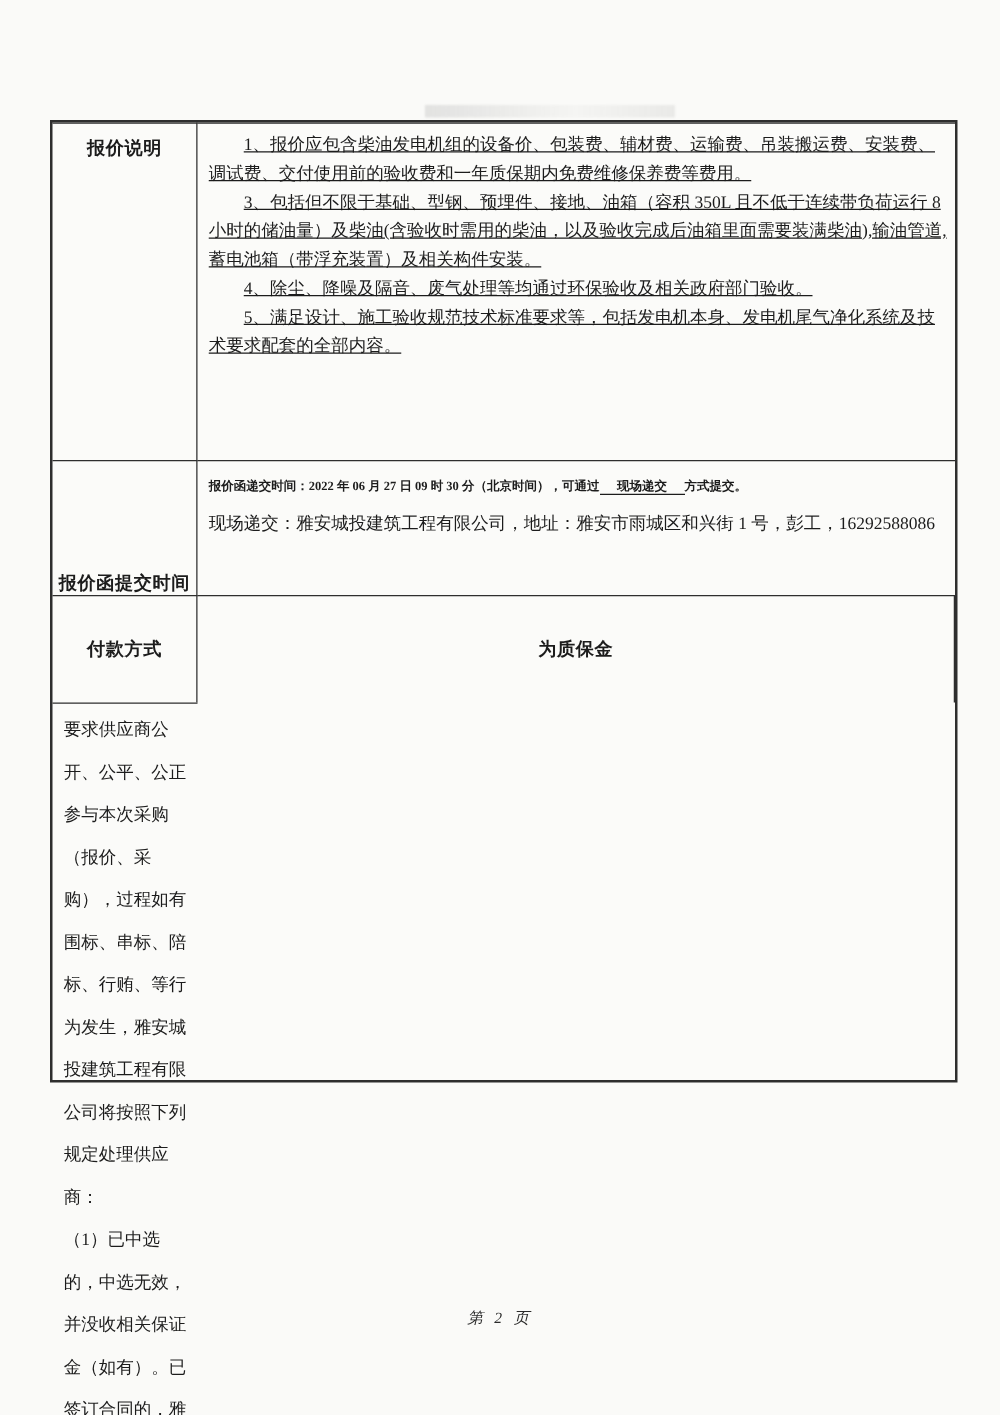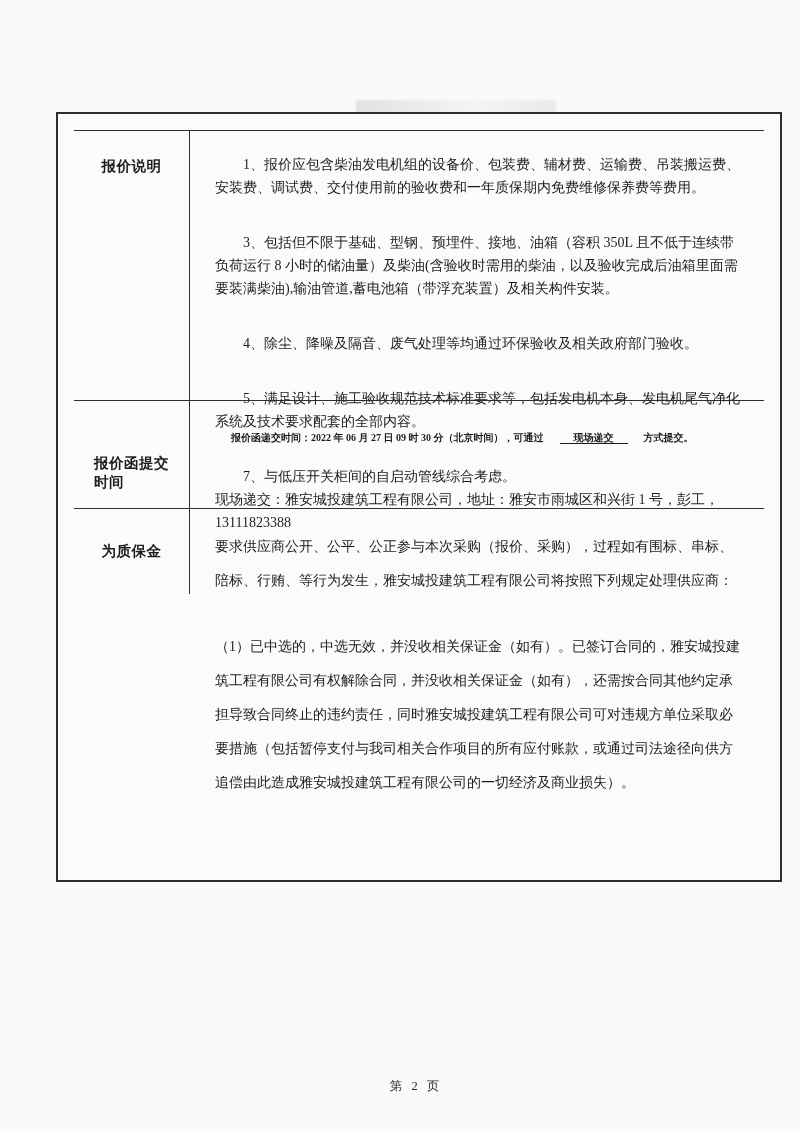--- a/index.html
+++ b/index.html
@@ -1,15 +1,15 @@
 <!DOCTYPE html>
 <html><head>
 <meta charset="utf-8">
 <style>
-  * { margin: 0; padding: 16px; box-sizing: border-box; }
+  * { margin: 0; padding: 0; box-sizing: border-box; }
   html, body { width: 800px; height: 1132px; }
   body {
     position: relative;
     background: #fafaf8;
     font-family: "Liberation Serif", "DejaVu Serif", serif;
     color: #1c1c1c;
     overflow: hidden;
   }
   .scan-noise {
     position: absolute; left: 340px; top: 84px; width: 200px; height: 10px;
@@ -28,67 +28,69 @@
   .label-cell {
     border-right: 1px solid #2e2e2e;
     display: flex; justify-content: center;
     font-size: 14.5px; font-weight: 600; letter-spacing: 0.5px;
     padding: 0 4px;
   }
   .label-top    { align-items: flex-start; padding-top: 10px; }
   .label-top2   { align-items: flex-end; padding-top: 18px; }
   .label-center { align-items: center; }
   .content-cell { padding: 6px 6px 0 9px; font-size: 14px; line-height: 23px; }
-  .content-cell p.indent { text-indent: 2em; }
+  .content-cell p.indent { text-indent: 2em; text-decoration: underline; }
   
   .submit-line1 {
     font-weight: bold; font-size: 10px; white-space: nowrap; margin-top: 3px;
   }
   .underlined-blank {
     font-weight: bold;
     padding: 0 14px;
     border-bottom: 1.5px solid #1c1c1c;
   }
   .submit-line2 { margin-top: 7px; font-size: 14px; }
   
   .integrity .content-cell, .content-wide { line-height: 34px; }
   .integrity-content { padding-top: 5px !important; font-family: Liberation Serif, serif; }
   .footer {
     position: absolute; left: 0; top: 1046px; width: 100%;
-    text-align: center; font-size: 12.5px; letter-spacing: 3px; color: #2a2a2a;
+    text-align: center; font-size: 12.5px; letter-spacing: 3px; color: #2a2a2a; font-style: italic;
   }
 </style>
 </head>
 <body>
 
 <div class="scan-noise"></div>
 
 <div class="doc-table">
 
   <div class="cell label-cell label-top row0">
     <span>报价说明</span>
   </div>
   <div class="cell content-cell row0">
     <p class="indent">1、报价应包含柴油发电机组的设备价、包装费、辅材费、运输费、吊装搬运费、安装费、调试费、交付使用前的验收费和一年质保期内免费维修保养费等费用。</p>
     <p class="indent">3、包括但不限于基础、型钢、预埋件、接地、油箱（容积 350L 且不低于连续带负荷运行 8 小时的储油量）及柴油(含验收时需用的柴油，以及验收完成后油箱里面需要装满柴油),输油管道,蓄电池箱（带浮充装置）及相关构件安装。</p>
     <p class="indent">4、除尘、降噪及隔音、废气处理等均通过环保验收及相关政府部门验收。</p>
     <p class="indent">5、满足设计、施工验收规范技术标准要求等，包括发电机本身、发电机尾气净化系统及技术要求配套的全部内容。</p>
-    <p class="indent">7、与低压开关柜间的自启动管线综合考虑。</p>
   </div>
 
   <div class="cell label-cell label-top2">
     <span>报价函提交时间</span>
   </div>
   <div class="cell content-cell">
     <p class="submit-line1">
       <span>报价函递交时间：2022 年 06 月 27 日 09 时 30 分（北京时间），可通过</span><span class="underlined-blank">现场递交</span><span>方式提交。</span>
     </p>
-    <p class="submit-line2">现场递交：雅安城投建筑工程有限公司，地址：雅安市雨城区和兴街 1 号，彭工，13111823388</p>
+    <p class="submit-line2">现场递交：雅安城投建筑工程有限公司，地址：雅安市雨城区和兴街 1 号，彭工，16292588086</p>
   </div>
 
+  <div class="cell label-cell label-center">
+    <span>付款方式</span>
+  </div>
 
   <div class="cell label-cell label-center integrity">
     <span>为质保金</span>
   </div>
   <div class="cell content-cell content-wide integrity-content">
     <p>要求供应商公开、公平、公正参与本次采购（报价、采购），过程如有围标、串标、陪标、行贿、等行为发生，雅安城投建筑工程有限公司将按照下列规定处理供应商：</p>
     <p>（1）已中选的，中选无效，并没收相关保证金（如有）。已签订合同的，雅安城投建筑工程有限公司有权解除合同，并没收相关保证金（如有），还需按合同其他约定承担导致合同终止的违约责任，同时雅安城投建筑工程有限公司可对违规方单位采取必要措施（包括暂停支付与我司相关合作项目的所有应付账款，或通过司法途径向供方追偿由此造成雅安城投建筑工程有限公司的一切经济及商业损失）。</p>
   </div>
 
 </div>

